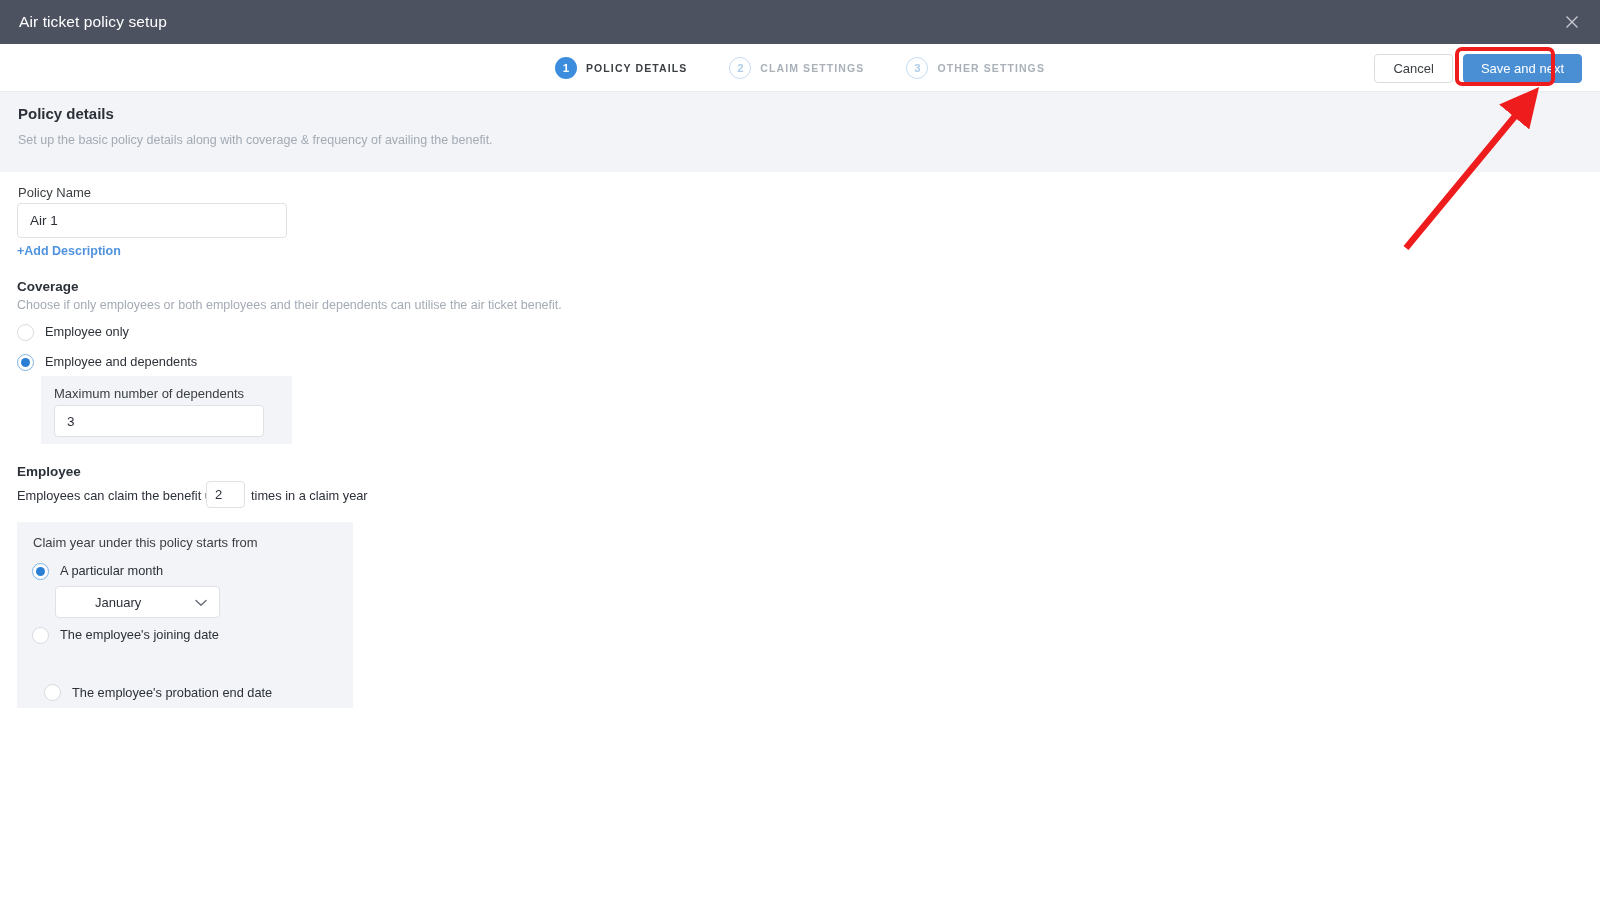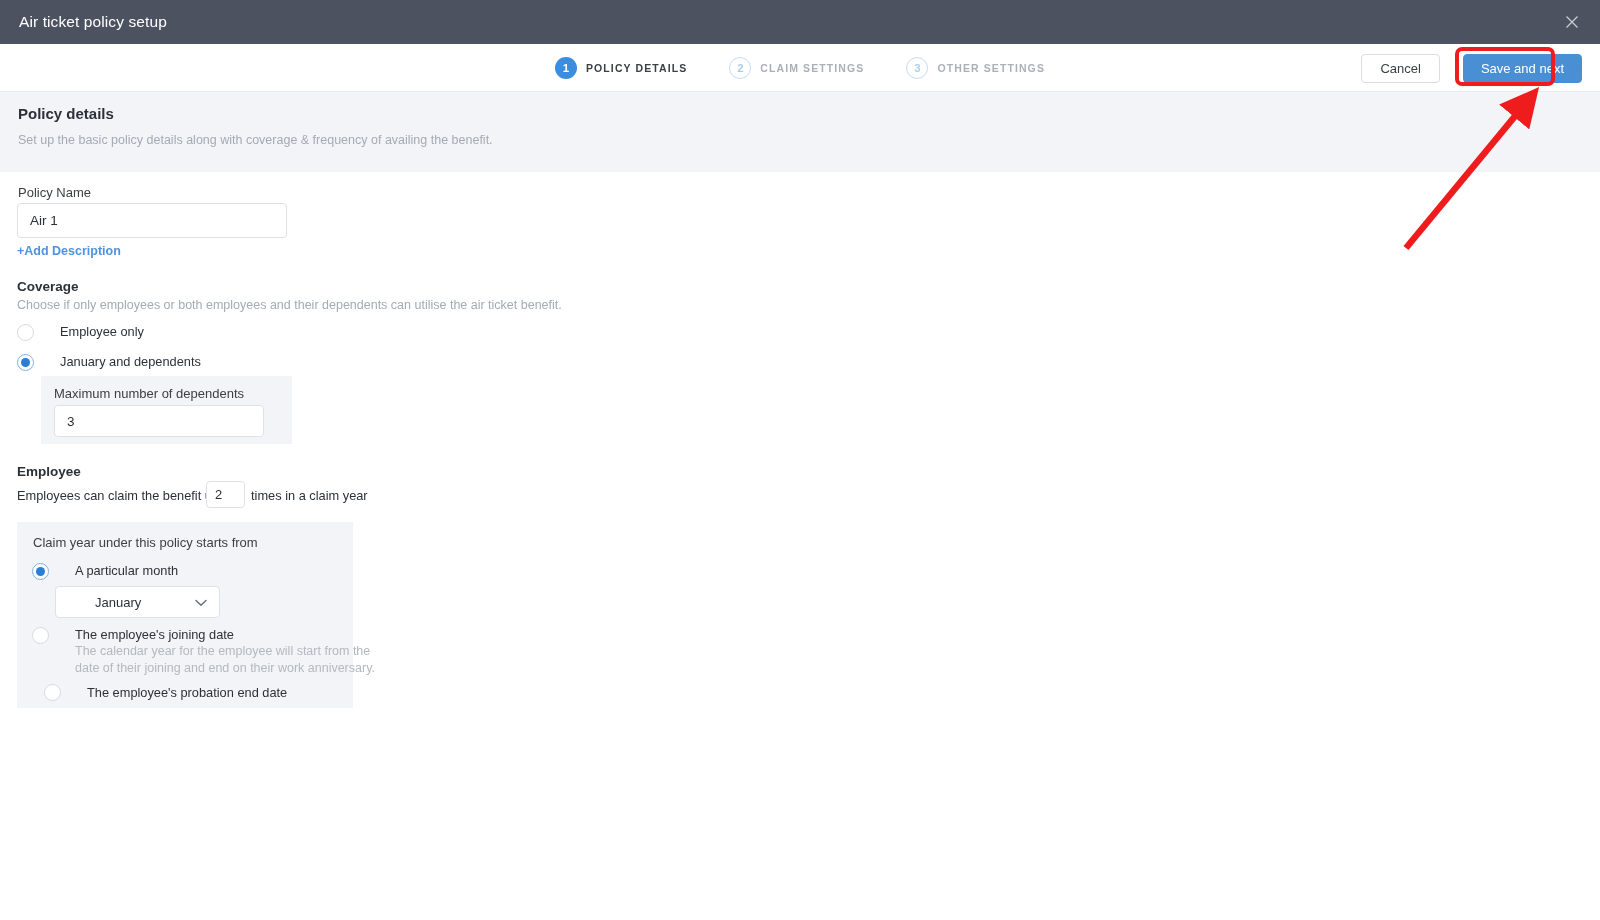--- a/index.html
+++ b/index.html
@@ -43,21 +43,21 @@
     font-size:11.5px; font-weight:600;
   }
   .step-circle.active { background:#3c8dde; color:#fff; }
   .step-circle.inactive { background:#fff; border:1px solid #c6dcf2; color:#aecdea; }
   .step-label { font-size:10.5px; letter-spacing:1.1px; font-weight:600; }
   .step-label.active { color:#3c4043; }
   .step-label.inactive { color:#a9b0b8; }
 
   .actions {
     position:absolute; right:18px; top:0; height:48px;
-    display:flex; align-items:center; gap:23px;
+    display:flex; align-items:center; gap:10px;
   }
   .btn-cancel {
     height:29px; padding:0 18px; background:#fff;
     border:1px solid #dadce0; border-radius:4px;
     font-size:13px; color:#3c4043; cursor:pointer;
     display:flex; align-items:center;
   }
   .btn-primary {
     height:29px; padding:0 17px; background:#4a8fd4;
     border:1px solid #4a8fd4; border-radius:4px;
@@ -93,21 +93,21 @@
     font-family:"Liberation Sans", sans-serif; font-size:13.5px; color:#2c3038;
     padding:0 12px; outline:none;
   }
   .link-add {
     font-size:12.5px; color:#4f93de; cursor:pointer;
   }
 
   .sec-title { font-size:13.5px; font-weight:700; color:#2c3038; }
   .sec-sub { font-size:12.5px; color:#a4abb4; }
 
-  .radio-row { display:flex; align-items:flex-start; gap:26px; }
+  .radio-row { display:flex; align-items:flex-start; gap:11px; }
   .radio {
     width:17px; height:17px; border-radius:50%; flex:none;
     border:1.5px solid #d6dade; background:#fff; position:relative;
     cursor:pointer; margin-top:1px;
   }
   .radio.checked { border:1.5px solid #7fb3e4; }
   .radio.checked::after {
     content:""; position:absolute; left:3px; top:3px;
     width:9px; height:9px; border-radius:50%; background:#2a7fd4;
   }
@@ -181,21 +181,21 @@
     <div class="sec-title" style="position:absolute; left:17px; top:107px;">Coverage</div>
     <div class="sec-sub" style="position:absolute; left:17px; top:126px;">Choose if only employees or both employees and their dependents can utilise the air ticket benefit.</div>
 
     <div class="radio-row" style="position:absolute; left:17px; top:151px;">
       <div class="radio"></div>
       <div class="radio-label">Employee only</div>
     </div>
 
     <div class="radio-row" style="position:absolute; left:17px; top:181px;">
       <div class="radio checked"></div>
-      <div class="radio-label">January and dependents</div>
+      <div class="radio-label">Employee and dependents</div>
     </div>
 
     <div class="subpanel" style="position:absolute; left:41px; top:204px; width:251px; height:68px;">
       <div class="field-label" style="position:absolute; left:13px; top:10px;">Maximum number of dependents</div>
       <input class="text-input" style="position: absolute; left: 13px; top: 29px; width: 210px; height: 32px;" value="3">
     </div>
 
     <div class="sec-title" style="position:absolute; left:17px; top:292px;">Employee</div>
 
     <div class="inline-text" style="position:absolute; left:17px; top:316px;">Employees can claim the benefit up to</div>
@@ -217,21 +217,20 @@
           <svg width="12" height="8" viewBox="0 0 12 8">
             <path d="M1 1.5 L6 6.2 L11 1.5" stroke="#6a7079" stroke-width="1.5" fill="none" stroke-linecap="round" stroke-linejoin="round"></path>
           </svg>
         </span>
       </div>
 
       <div class="radio-row" style="position:absolute; left:15px; top:104px;">
         <div class="radio"></div>
         <div>
           <div class="radio-label">The employee's joining date</div>
-          <div class="radio-help" style="width:300px;">The calendar year for the employee will start from the date of their joining and end on their work anniversary.</div>
         </div>
       </div>
 
       <div class="radio-row" style="position:absolute; left:27px; top:161px;align-items:flex-end;">
         <div class="radio"></div>
         <div class="radio-label">The employee's probation end date</div>
       </div>
 
     </div>
   </div>

